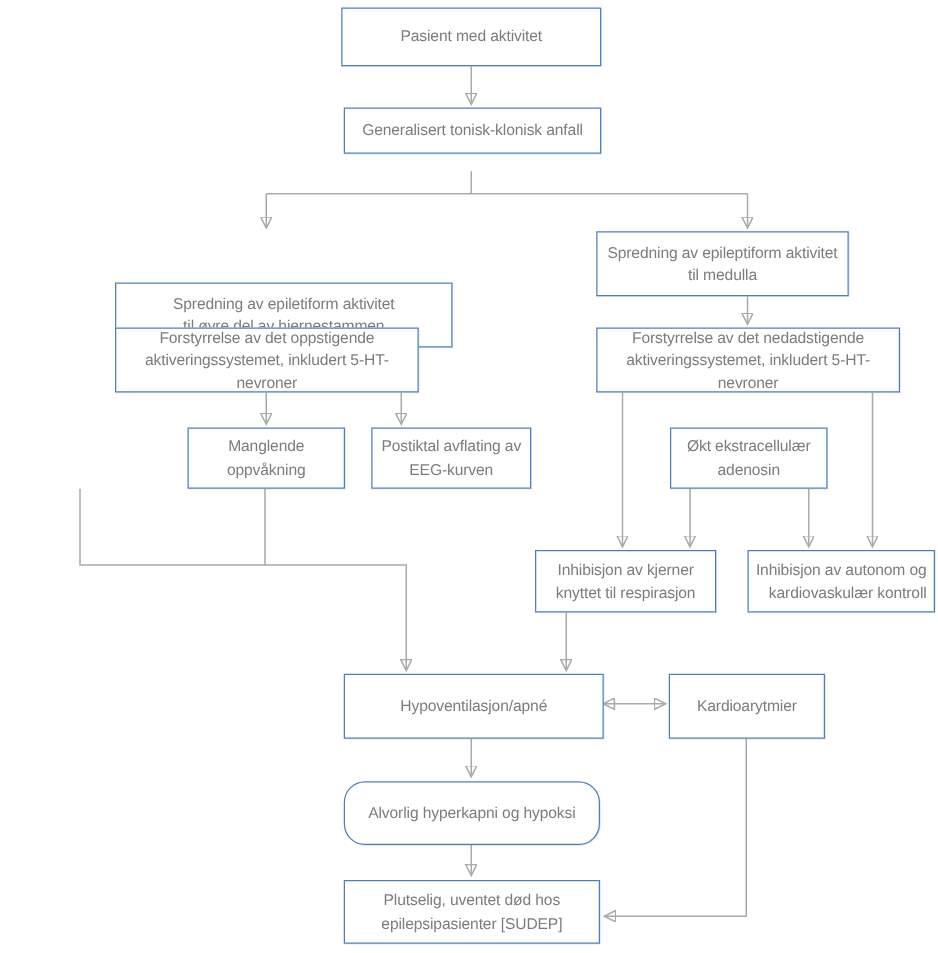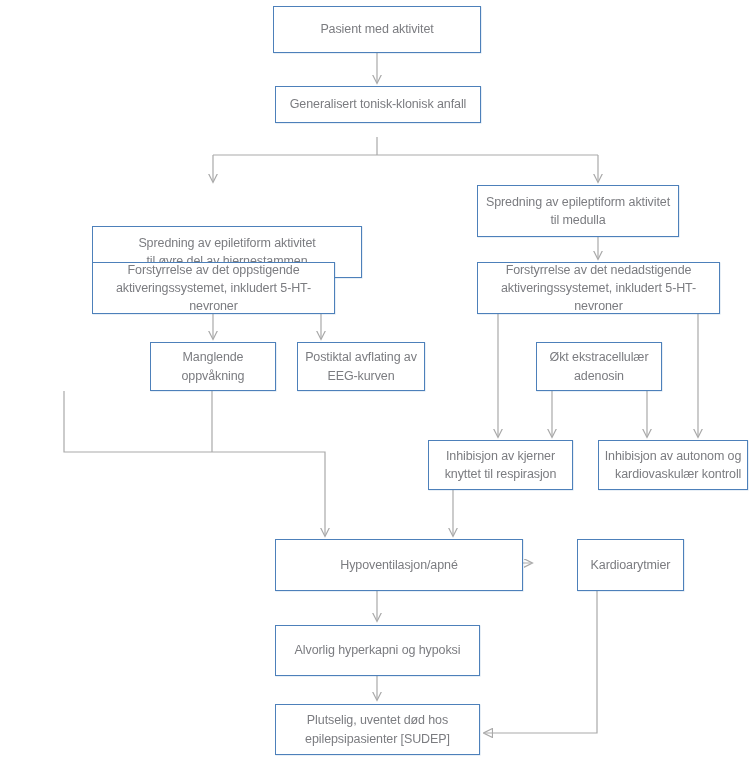--- a/index.html
+++ b/index.html
@@ -48,23 +48,23 @@
   #n-spredning-ovre           { left:92px;  top:185px; width:270px; height:52px;margin-top:41px; }
   #n-spredning-medulla        { left:477px; top:185px; width:202px; height:52px; }
   #n-forstyrrelse-oppstigende { left:92px;  top:262px; width:243px; height:52px; }
   #n-forstyrrelse-nedadstigende{ left:477px; top:262px; width:243px; height:52px; }
   #n-ansiktet-ned             { left:3px;   top:342px; width:124px; height:49px; }
   #n-manglende-oppvakning     { left:150px; top:342px; width:126px; height:49px; }
   #n-postiktal-avflating      { left:297px; top:342px; width:128px; height:49px; }
   #n-okt-adenosin             { left:536px; top:342px; width:126px; height:49px; }
   #n-inhibisjon-respirasjon   { left:428px; top:440px; width:145px; height:50px; }
   #n-inhibisjon-autonom       { left:598px; top:440px; width:150px; height:50px;text-align:right; }
-  #n-hypoventilasjon          { left:275px; top:539px; width:248px; height:52px; }
-  #n-kardioarytmier           { left:535px; top:539px; width:107px; height:52px;margin-left:42px; }
-  #n-alvorlig-hyperkapni      { left:275px; top:625px; width:205px; height:51px; }
+  #n-hypoventilasjon          { left:275px; top:539px; width:208px; height:52px; }
+  #n-kardioarytmier           { left:535px; top:539px; width:125px; height:52px; }
+  #n-alvorlig-hyperkapni      { left:275px; top:625px; width:205px; height:51px;border-radius:17px; }
   #n-sudep                    { left:275px; top:704px; width:205px; height:51px; }
 </style>
 </head>
 <body>
 
 <div class="canvas">
 
   <svg class="connector-layer" width="750" height="762" viewBox="0 0 750 762">
     <defs>
       <marker id="ah" markerWidth="10" markerHeight="10" refX="7.5" refY="4.5" orient="auto" markerUnits="userSpaceOnUse">

